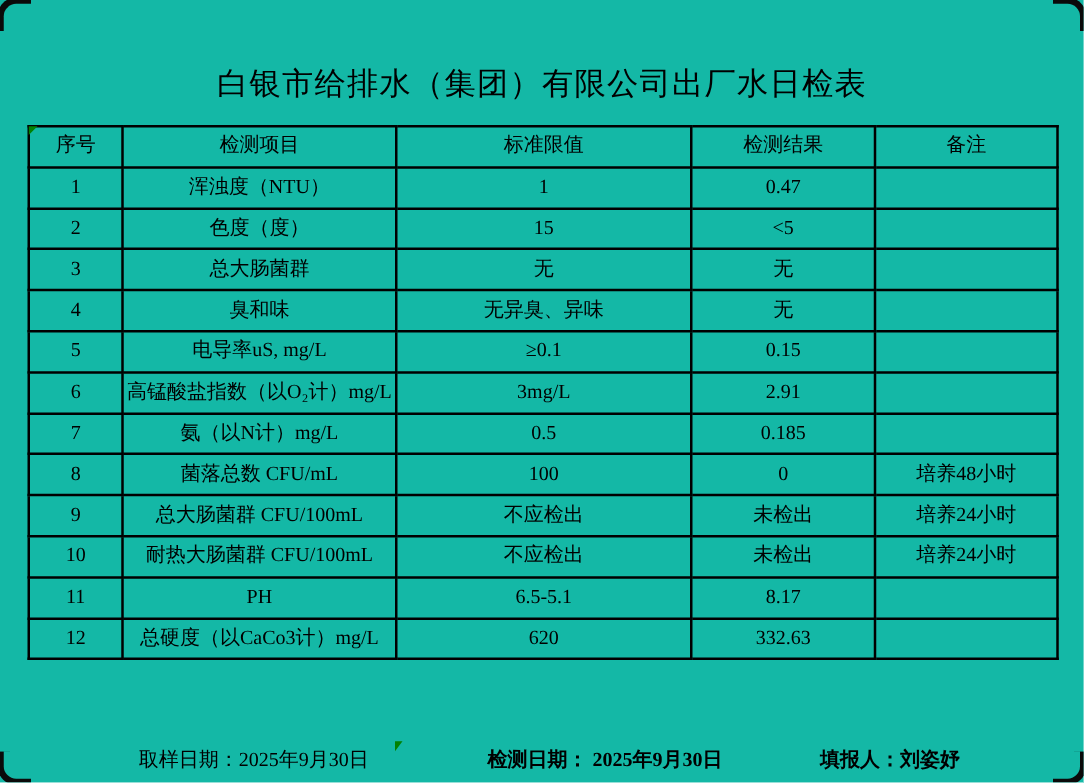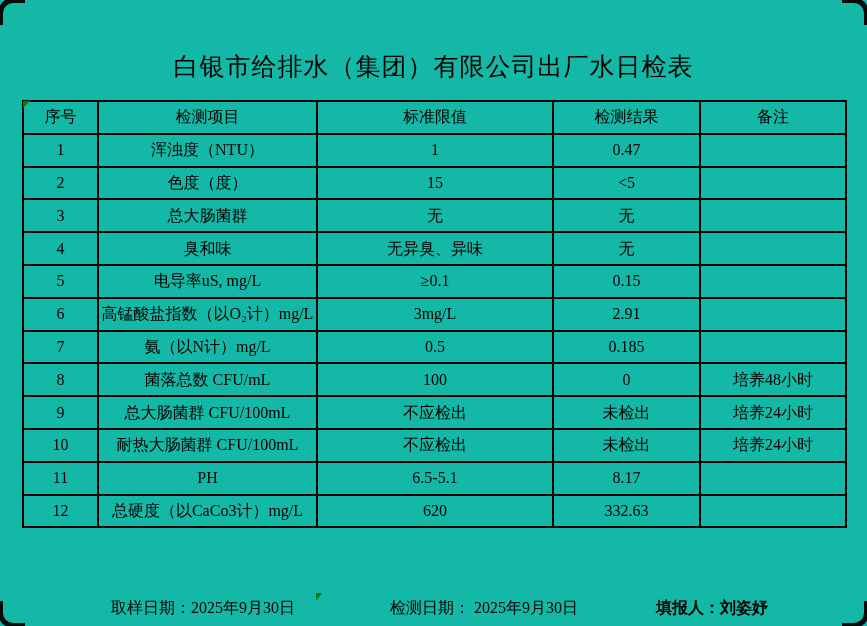--- a/index.html
+++ b/index.html
@@ -58,21 +58,21 @@
     border-left:6px solid #028102;
     border-bottom:8px solid transparent;
   }
 
   .footer-item{
     position:absolute;top:598px;
     font-size:16px;
     white-space:nowrap;
   }
   .footer-item.sampling{left:64px;margin-left:47px;}
-  .footer-item.testing{left:390px;}
+  .footer-item.testing{left:390px;font-weight:bold;}
   .footer-item.reporter{left:656px;font-weight:bold;}
 </style>
 </head>
 <body>
 
 <div class="page">
 
   <div class="corner tl"></div>
   <div class="corner tr"></div>
   <div class="corner bl"></div>

